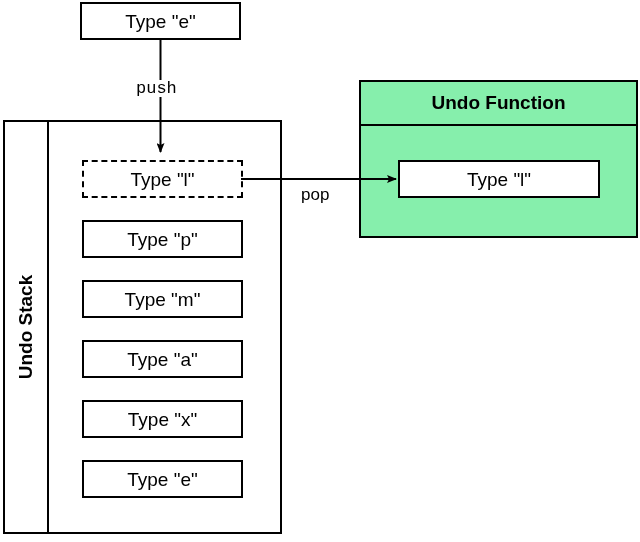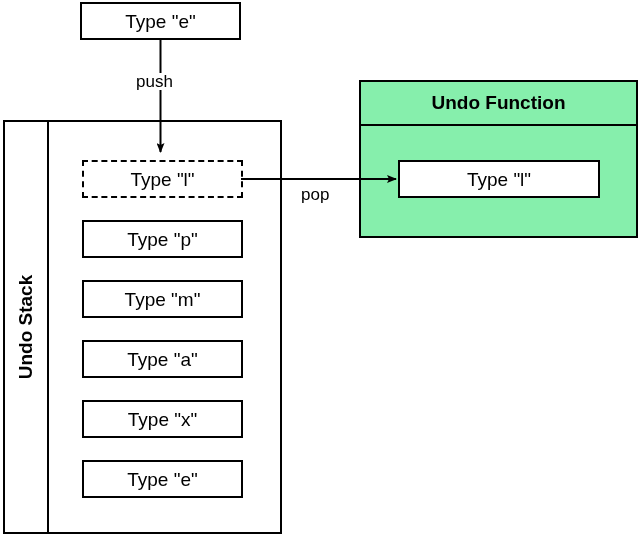--- a/index.html
+++ b/index.html
@@ -123,21 +123,22 @@
     position: absolute;
     font-size: 17px;
     color: #000000;
     background: #ffffff;
     padding: 0 2px;
     white-space: nowrap;
     line-height: 1;
   }
   #push-label {
     left: 134px;
-    top: 73px;
+    top: 80px;
+    font-family: Liberation Mono, monospace;
   }
   #pop-label {
     left: 299px;
     top: 186px;
   }
 </style>
 </head>
 <body>
 
 <div id="canvas">

